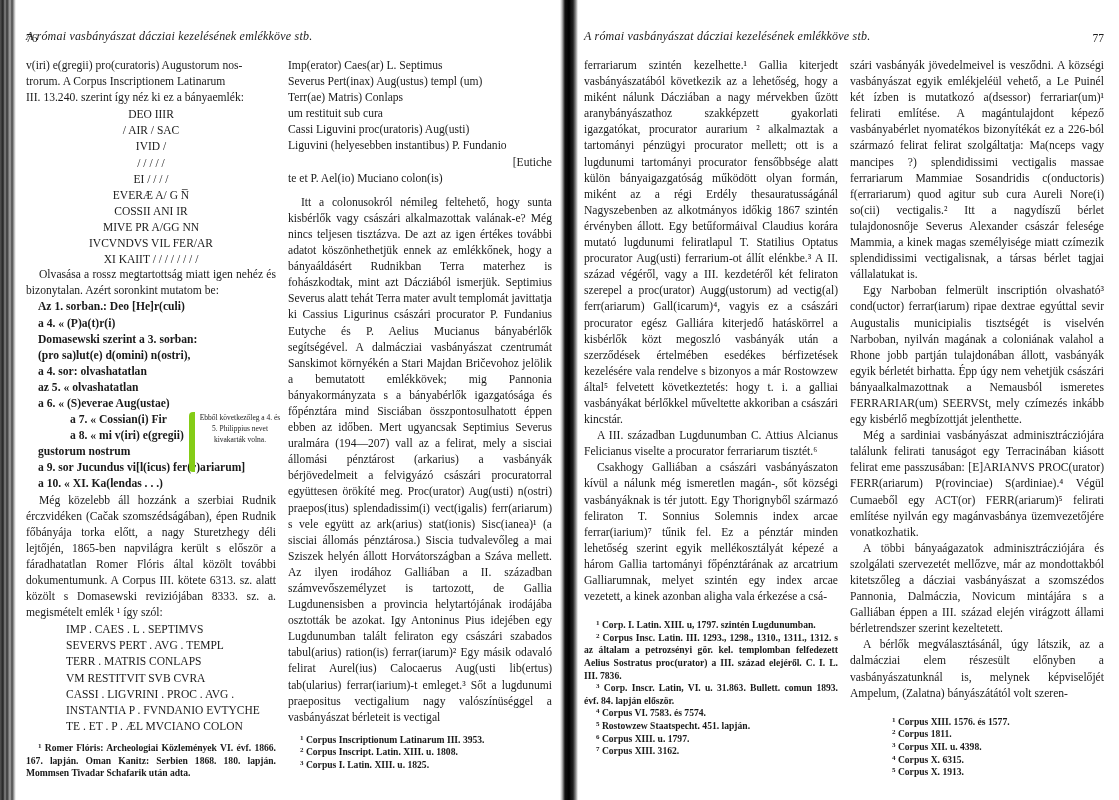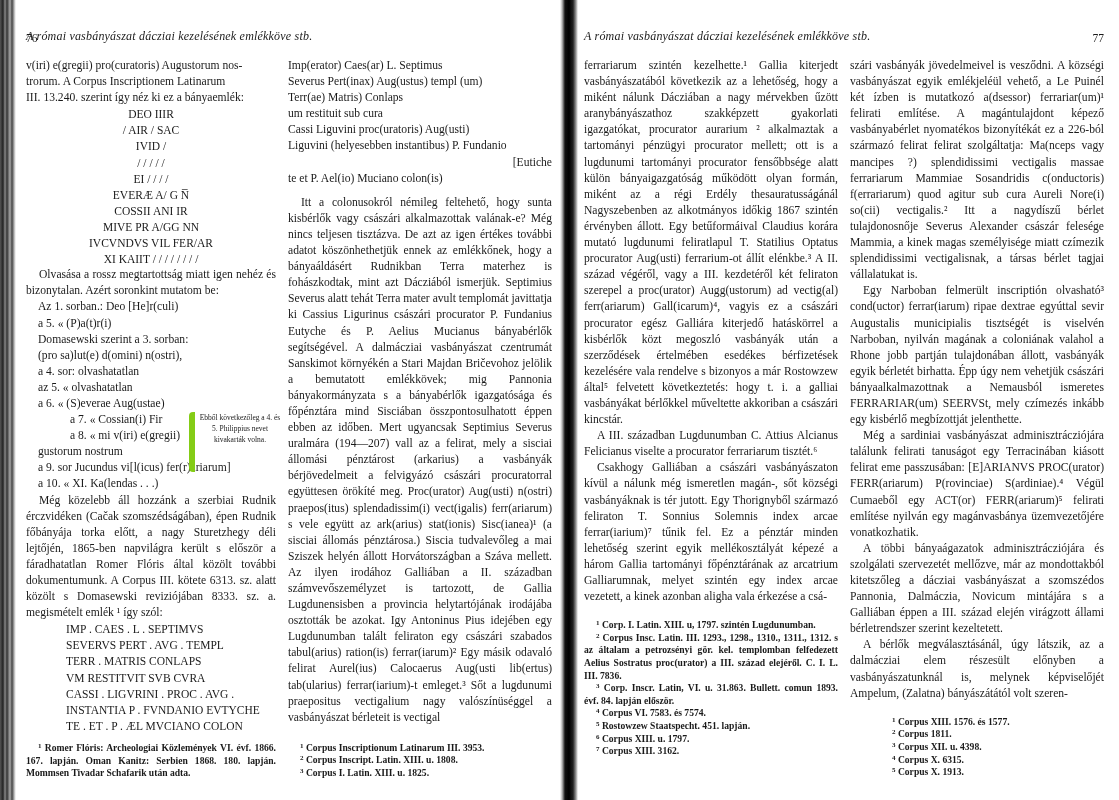--- a/index.html
+++ b/index.html
@@ -23,21 +23,21 @@
   .page.left .col.c1 { left: 0; width: 250px; }
   .page.left .col.c2 { left: 262px; width: 264px; }
   .page.right .col.c1 { left: 0; width: 254px; }
   .page.right .col.c2 { left: 266px; width: 254px; }
   .col p { margin: 0; text-indent: 13px; }
   .col p.noindent { text-indent: 0; }
   .line { display: block; white-space: nowrap; text-align: left; }
   .inscr { font-family: "Liberation Serif", serif; font-size: 11.5px; line-height: 16.1px; }
   .inscr .line { text-align: center; }
   .inscr.left-aligned .line { text-align: left; padding-left: 40px; }
-  .reading .line { padding-left: 12px; }
+  .reading .line { padding-left: 12px; font-weight: bold; }
   .brace-block { position: relative; }
   .brace-note { position: absolute; left: 163px; top: 0; width: 82px; font-size: 7.5px; line-height: 11px;
     text-align: center; border-left: 6px solid #84cc16; padding-left: 4px; height: 60px; border-radius: 4px 0 0 4px; }
   .fn { font-size: 9.6px; line-height: 12.6px; margin-top: 8px; }
   .fn .item { display: block; text-indent: 12px; text-align: justify; font-weight: bold; }
   .fn sup, .col sup { font-size: 7px; vertical-align: 3px; line-height: 0; }
   .rightnote { text-align: right; display: block; }
 </style>
 </head>
 <body>
@@ -66,21 +66,21 @@
         <span class="line">EVERÆ A/ G N̅</span>
         <span class="line">COSSII ANI IR</span>
         <span class="line">MIVE PR A/GG NN</span>
         <span class="line">IVCVNDVS VIL FER/AR</span>
         <span class="line">XI KAIIT / / / / / / / /</span>
       </div>
     <p><span>Olvasása a rossz megtartottság miatt igen nehéz és bizonytalan. Azért soronkint mutatom be:</span></p>
     <div class="reading">
       <div>
           <span class="line">Az 1. sorban.: Deo [He]r(culi)</span>
-          <span class="line">a  5.     «     (P)a(t)r(i)</span>
+          <span class="line">a  4.     «     (P)a(t)r(i)</span>
           <span class="line">Domasewski szerint a 3. sorban:</span>
           <span class="line">(pro sa)lut(e) d(omini) n(ostri),</span>
           <span class="line">a  4. sor: olvashatatlan</span>
           <span class="line">az 5.  «  olvashatatlan</span>
           <span class="line">a  6.  «  (S)everae Aug(ustae)</span>
         </div>
       <div class="brace-block">
         <div>
             <span class="line" style="padding-left: 44px;">a  7.  « Cossian(i) Fir</span>
             <span class="line" style="padding-left: 44px;">a  8.  « mi v(iri) e(gregii)</span>
@@ -113,21 +113,21 @@
         <span class="line">Imp(erator) Caes(ar) L. Septimus</span>
         <span class="line">Severus Pert(inax) Aug(ustus) templ (um)</span>
         <span class="line">Terr(ae) Matris) Conlaps</span>
         <span class="line">um restituit sub cura</span>
         <span class="line">Cassi Liguvini proc(uratoris) Aug(usti)</span>
         <span class="line">Liguvini (helyesebben instantibus) P. Fundanio</span>
       </div>
     <span class="rightnote">[Eutiche</span>
     <span class="line">te et P. Ael(io) Muciano colon(is)</span>
     <p style="margin-top:8px"><span>Itt a colonusokról némileg feltehető, hogy sunta kisbérlők vagy császári alkalmazottak valának-e? Még nincs teljesen tisztázva. De azt az igen értékes további adatot köszönhethetjük ennek az emlékkőnek, hogy a bányaáldásért Rudnikban Terra materhez is fohászkodtak, mint azt Dácziából ismerjük. Septimius Severus alatt tehát Terra mater avult templomát javittatja ki Cassius Ligurinus császári procurator P. Fundanius Eutyche és P. Aelius Mucianus bányabérlők segítségével. A dalmácziai vasbányászat czentrumát Sanskimot környékén a Stari Majdan Bričevohoz jelölik a bemutatott emlékkövek; mig Pannonia bányakormányzata s a bányabérlők igazgatósága és főpénztára mind Sisciában összpontosulhatott éppen ebben az időben. Mert ugyancsak Septimius Severus uralmára (194—207) vall az a felirat, mely a sisciai állomási pénztárost (arkarius) a vasbányák bérjövedelmeit a felvigyázó császári procuratorral együttesen örökíté meg. Proc(urator) Aug(usti) n(ostri) praepos(itus) splendadissim(i) vect(igalis) ferr(ariarum) s vele együtt az ark(arius) stat(ionis) Sisc(ianea)¹ (a sisciai állomás pénztárosa.) Siscia tudvalevőleg a mai Sziszek helyén állott Horvátországban a Száva mellett. Az ilyen irodához Galliában a II. században számvevőszemélyzet is tartozott, de Gallia Lugdunensisben a provincia helytartójának irodájába osztották be azokat. Igy Antoninus Pius idejében egy Lugdunumban talált feliraton egy császári szabados tabul(arius) ration(is) ferrar(iarum)² Egy másik odavaló felirat Aurel(ius) Calocaerus Aug(usti lib(ertus) tab(ularius) ferrar(iarium)-t emleget.³ Sőt a lugdunumi praepositus vectigalium nagy valószínüséggel a vasbányászat bérleteit is vectigal</span></p>
-    <div class="fn" style="margin-top:16px">
+    <div class="fn" style="margin-top:8px">
         <span class="item"><sup>1</sup><span> Corpus Inscriptionum Latinarum III. 3953.</span></span>
         <span class="item"><sup>2</sup><span> Corpus Inscript. Latin. XIII. u. 1808.</span></span>
         <span class="item"><sup>3</sup><span> Corpus I. Latin. XIII. u. 1825.</span></span>
       </div>
   </div>
 </div>
 
 <div class="page right">
   <div class="running-head">
     <span class="title">A római vasbányászat dácziai kezelésének emlékköve stb.</span>

